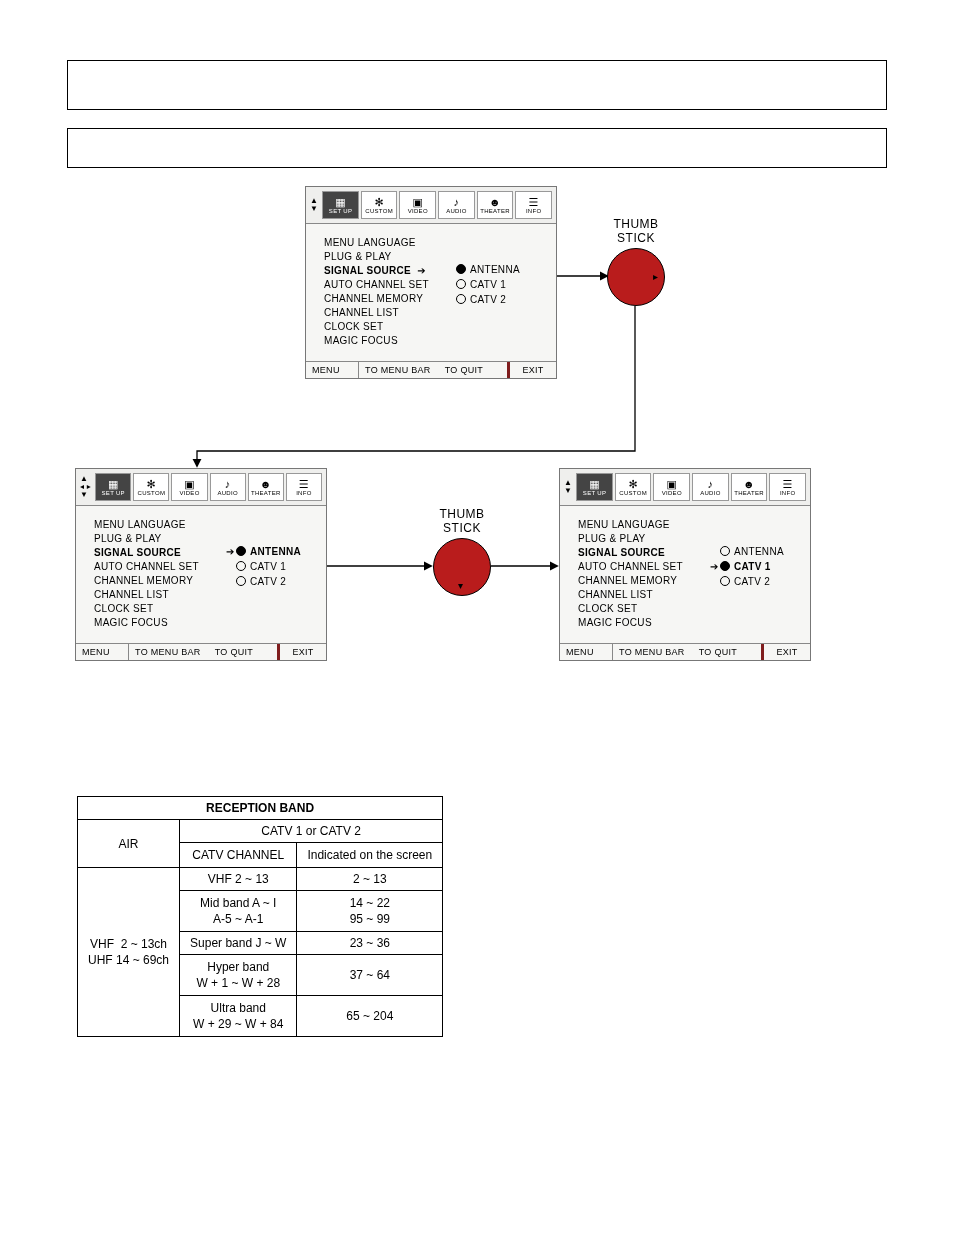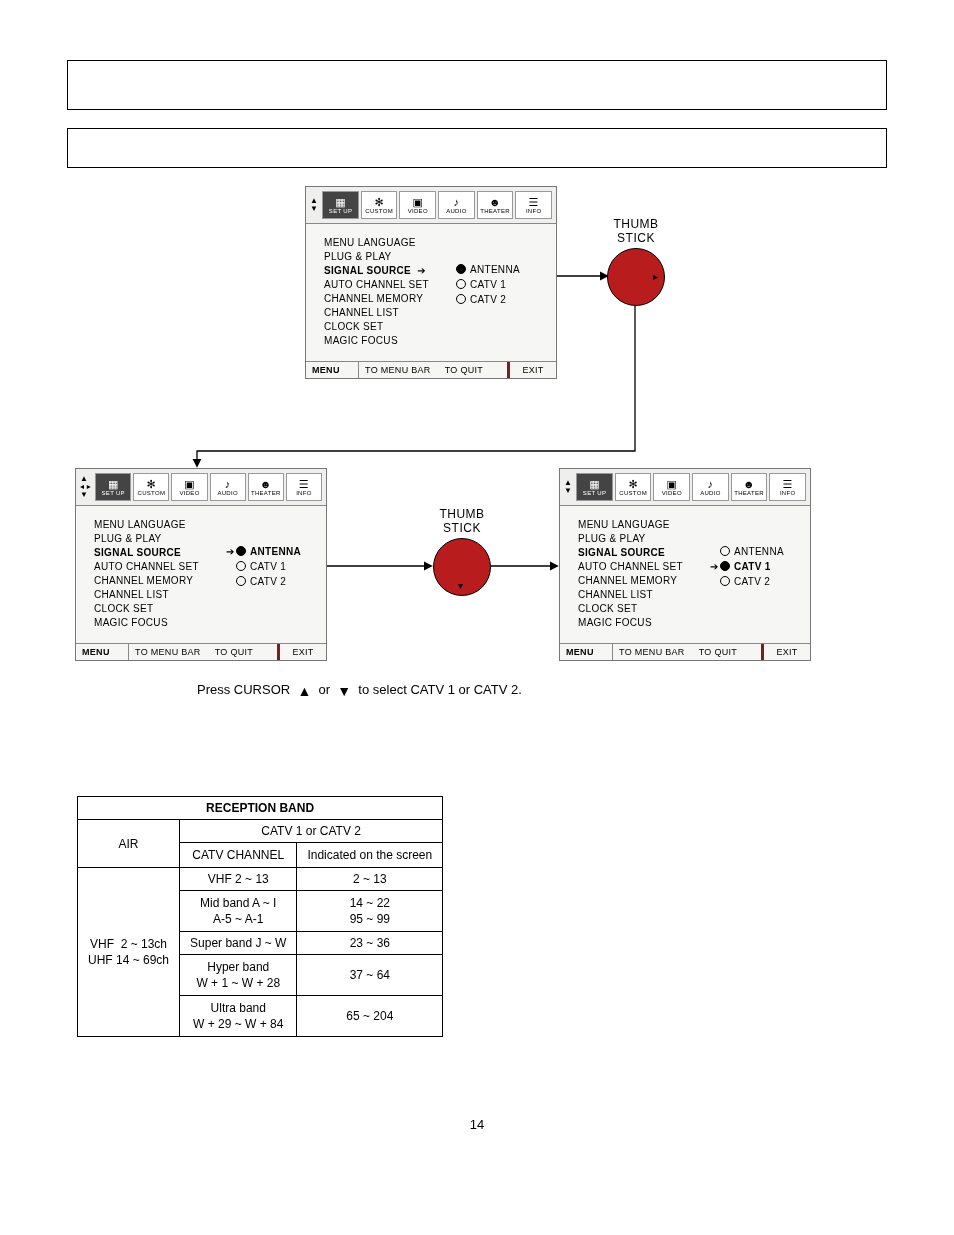--- a/index.html
+++ b/index.html
@@ -77,21 +77,21 @@
   .osd .opt .mk { display: inline-block; width: 10px; }
   .osd .opt .rad { display: inline-block; width: 8px; height: 8px; border: 1px solid #000; border-radius: 50%; margin-right: 4px; position: relative; top: 1px; }
   .osd .opt .rad.fill { background: #000; }
   .osd .footer {
     border-top: 1px solid #888;
     display: flex;
     font-size: 9px;
     letter-spacing: 0.3px;
   }
   .osd .footer div { padding: 3px 6px; }
-  .osd .footer .seg1 { width: 40px; border-right: 1px solid #888; font-weight: bold; }
+  .osd .footer .seg1 { width: 40px; border-right: 1px solid #888; }
   .osd .footer .seg2 { flex: 1; }
   .osd .footer .seg3 { border-left: 3px solid #7f1d1d; width: 34px; text-align: center; }
   .thumbstick {
     position: absolute;
     width: 56px;
     height: 56px;
     border: 1px solid #000;
     border-radius: 50%;
     background: #b91c1c;
   }
@@ -325,23 +325,20 @@
         </div>
       </div>
       <div class="footer">
         <div class="seg1">MENU</div>
         <div class="seg2"><span>TO MENU BAR</span>&nbsp;&nbsp;&nbsp;&nbsp;&nbsp;<span>TO QUIT</span></div>
         <div class="seg3">EXIT</div>
       </div>
     </div>
 
     <div class="legend">
-      <div>
-        <span>Press CURSOR&nbsp; </span><span class="tri">▲</span><span> &nbsp;or&nbsp; </span><span class="tri">▼</span><span> &nbsp;to select CATV 1 or CATV 2.</span>
-      </div>
     </div>
 
   </div>
 
   <table class="reception">
     <tbody>
         <tr>
           <th colspan="3">RECEPTION BAND</th>
         </tr>
     <tr>
@@ -374,15 +371,14 @@
       <td>37 ~ 64</td>
     </tr>
     <tr>
       <td class="lh" style="white-space:pre-line">Ultra band
 W + 29 ~ W + 84</td>
       <td>65 ~ 204</td>
     </tr>
   </tbody>
     </table>
 
-  <div class="pagenum">14</div>
 
 </div>
 
 </body></html>

